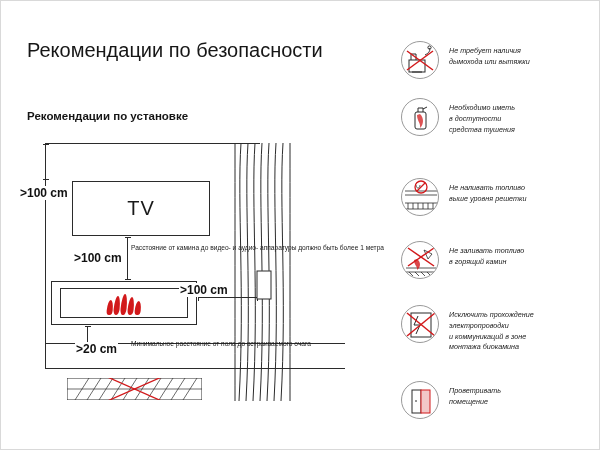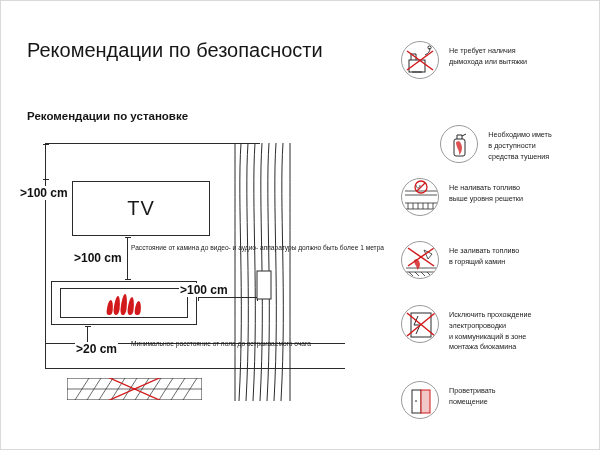--- a/index.html
+++ b/index.html
@@ -109,21 +109,21 @@
 
   
   .hatch { position:absolute; left:40px; top:247px; width:135px; height:22px; }
   .hatch svg { display:block; }
 
   
   .icons {
     position:absolute; left:400px; top:32px; width:190px;
   }
   .iconrow {
-    position:absolute; left:0; width:190px; display:flex; align-items:flex-start;
+    position:absolute; left:0; width:190px; display:flex; align-items:flex-start;font-style:italic;
   }
   .circle {
     position:relative; flex:0 0 auto;
     width:38px; height:38px; border-radius:50%;
     border:1px solid #9a9a9a; background:#fff;
     overflow:hidden;
   }
   .circle svg { position:absolute; left:0; top:0; }
   .itext {
     margin-left:10px; font-size:7.2px; line-height:1.5; color:#1a1a1a;
@@ -238,21 +238,21 @@
           <g stroke="#d2191b" stroke-width="1.5">
             <line x1="5" y1="28" x2="31" y2="9"></line>
             <line x1="5" y1="9" x2="31" y2="28"></line>
           </g>
         </svg>
       </div>
       <div class="itext">Не требует наличия
 дымохода или вытяжки</div>
     </div>
 
-    <div class="iconrow" style="top:92px;justify-content:center;">
+    <div class="iconrow" style="top:65px;">
       <div class="circle">
         <svg width="38" height="38" viewBox="0 0 38 38">
           <g stroke="#2b2b2b" stroke-width="1" fill="none">
             <rect x="13" y="13" width="11" height="17" rx="2"></rect>
             <path d="M16 13 L16 9 L21 9 L21 13"></path>
             <path d="M21 10 L25 8"></path>
           </g>
           <path d="M15 16 C15 22, 19 24, 18 29 C22 25, 22 19, 18 15 Z" fill="#d2191b" opacity="0.75"></path>
         </svg>
       </div>

